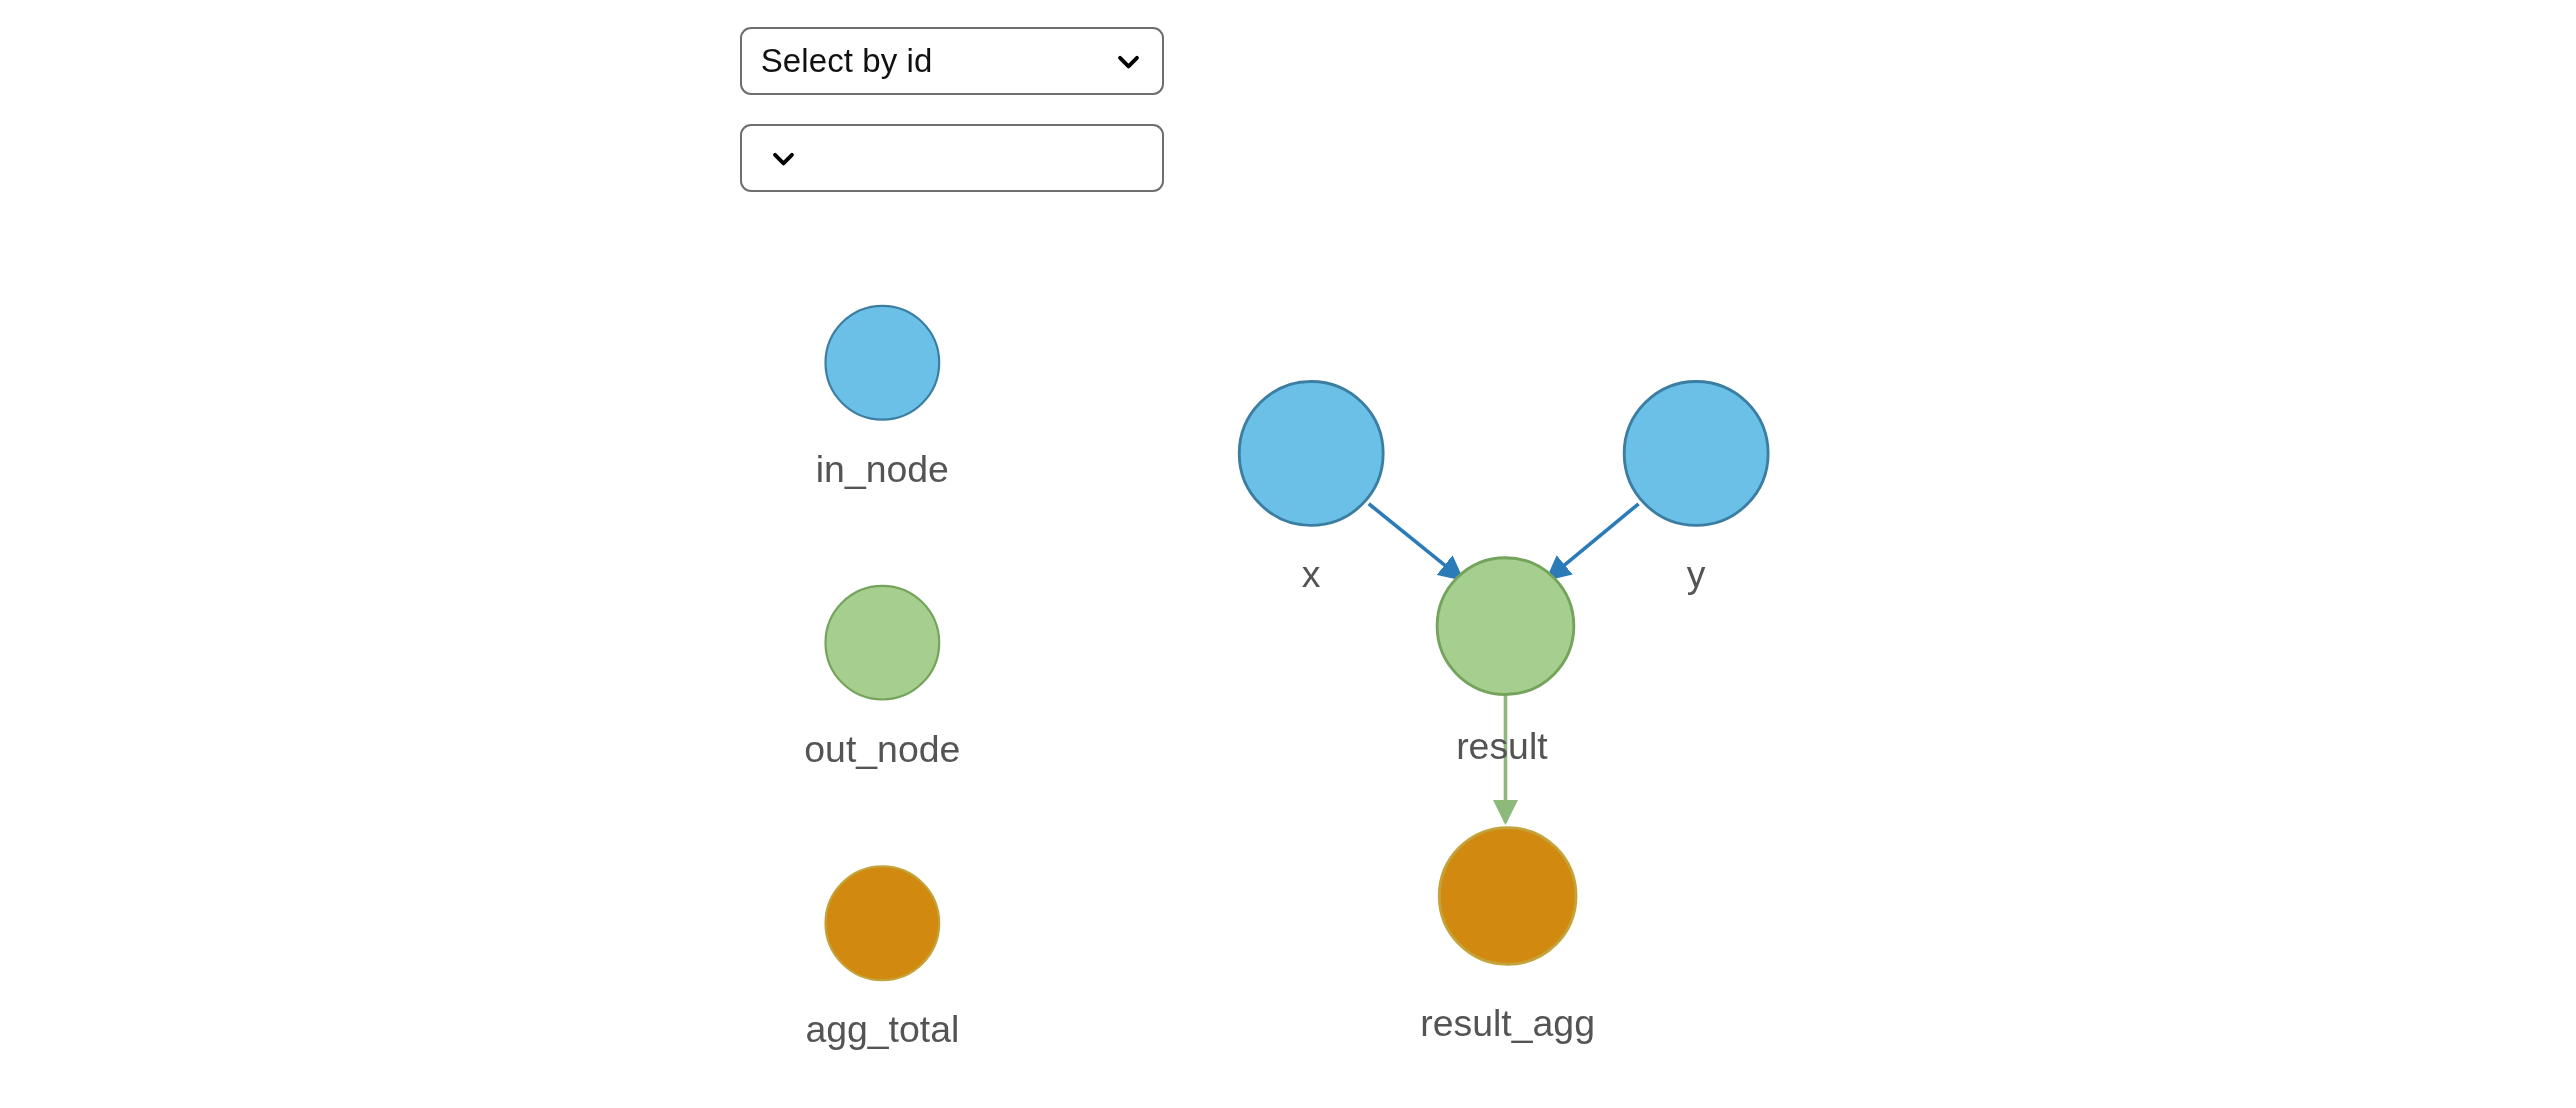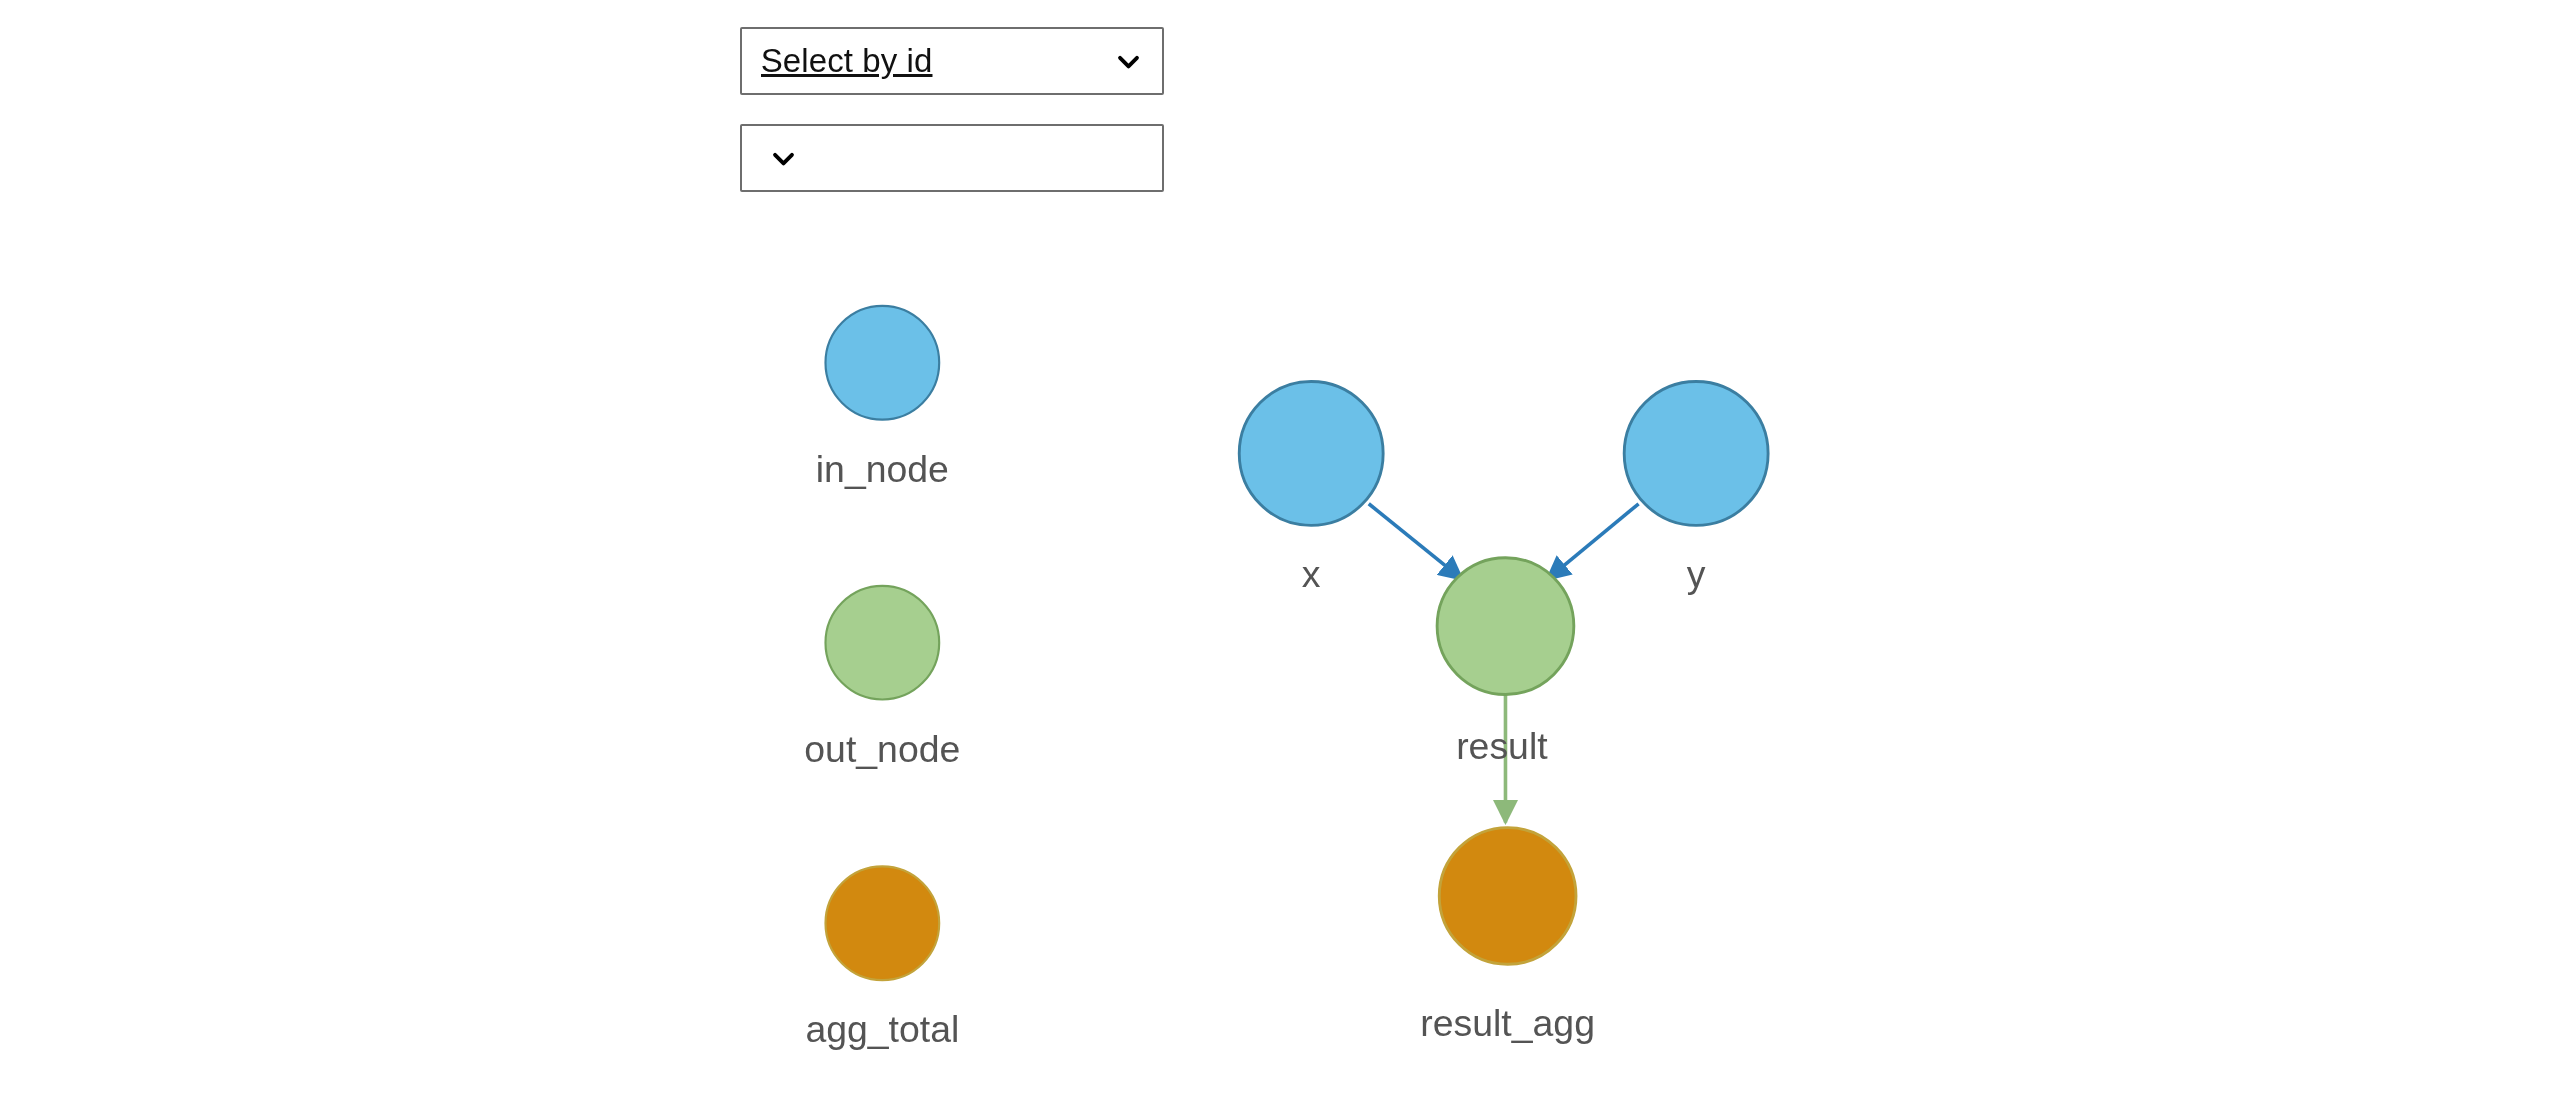--- a/index.html
+++ b/index.html
@@ -29,30 +29,29 @@
     height: 68px;
     margin-bottom: 29px;
     box-sizing: border-box;
   }
   .select-box {
     width: 100%;
     height: 100%;
     box-sizing: border-box;
     border: 2.2px solid #6e6e6e;
     background: #ffffff;
-    border-radius: 2px;
+    border-radius: 11px;
     display: flex;
     align-items: center;
     padding: 0 18.7px;
     font-size: 33px;
     color: #111111;
     letter-spacing: 0.1px;
     cursor: pointer;
     user-select: none;
-    text-decoration: underline;
   }
   .select-value {
     flex: 1 1 auto;
     white-space: nowrap;
     overflow: hidden;
   }
   .chevron {
     flex: 0 0 auto;
     width: 29px;
     height: 29px;

